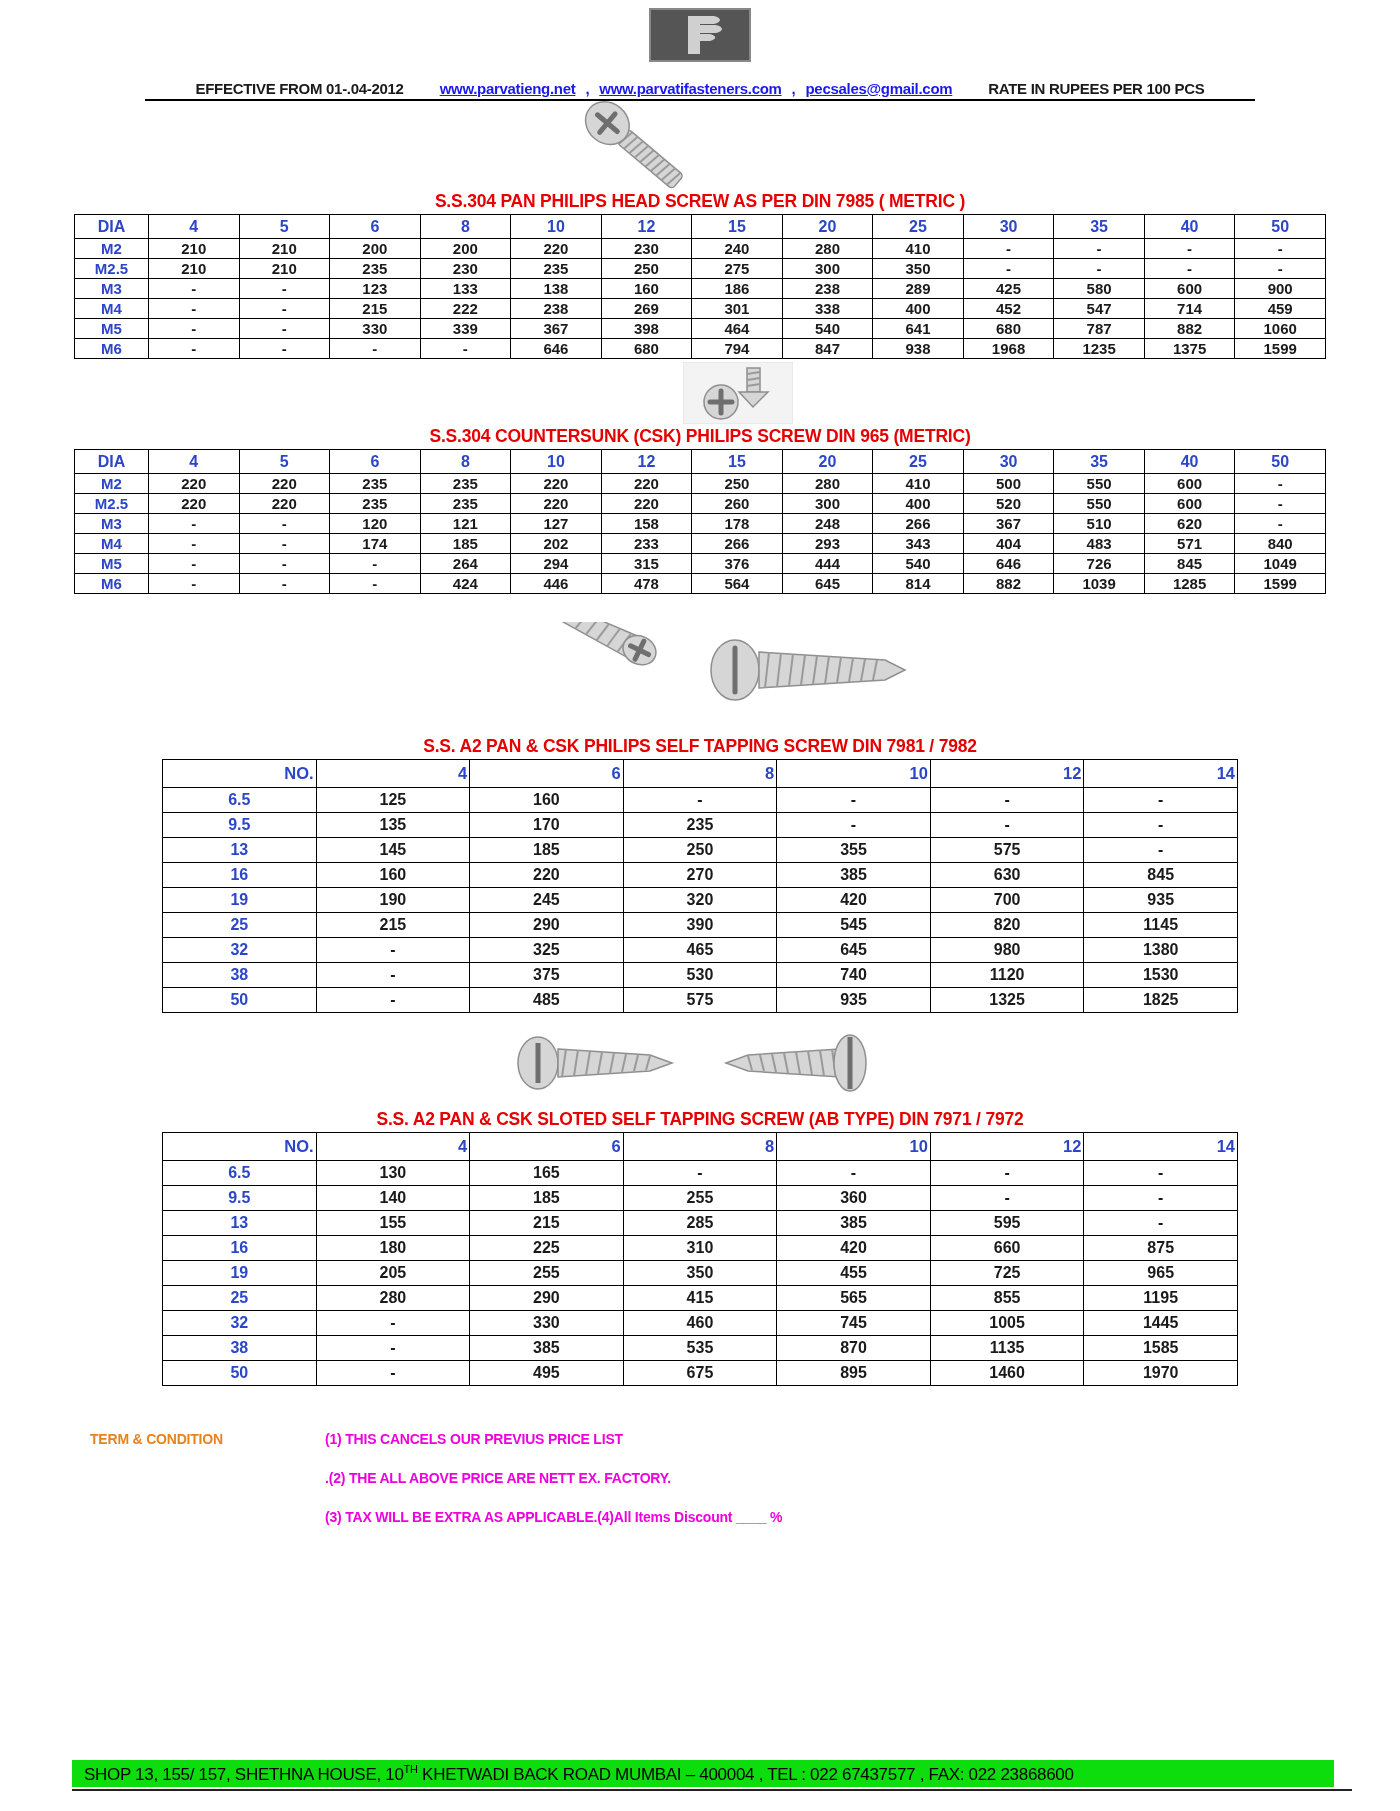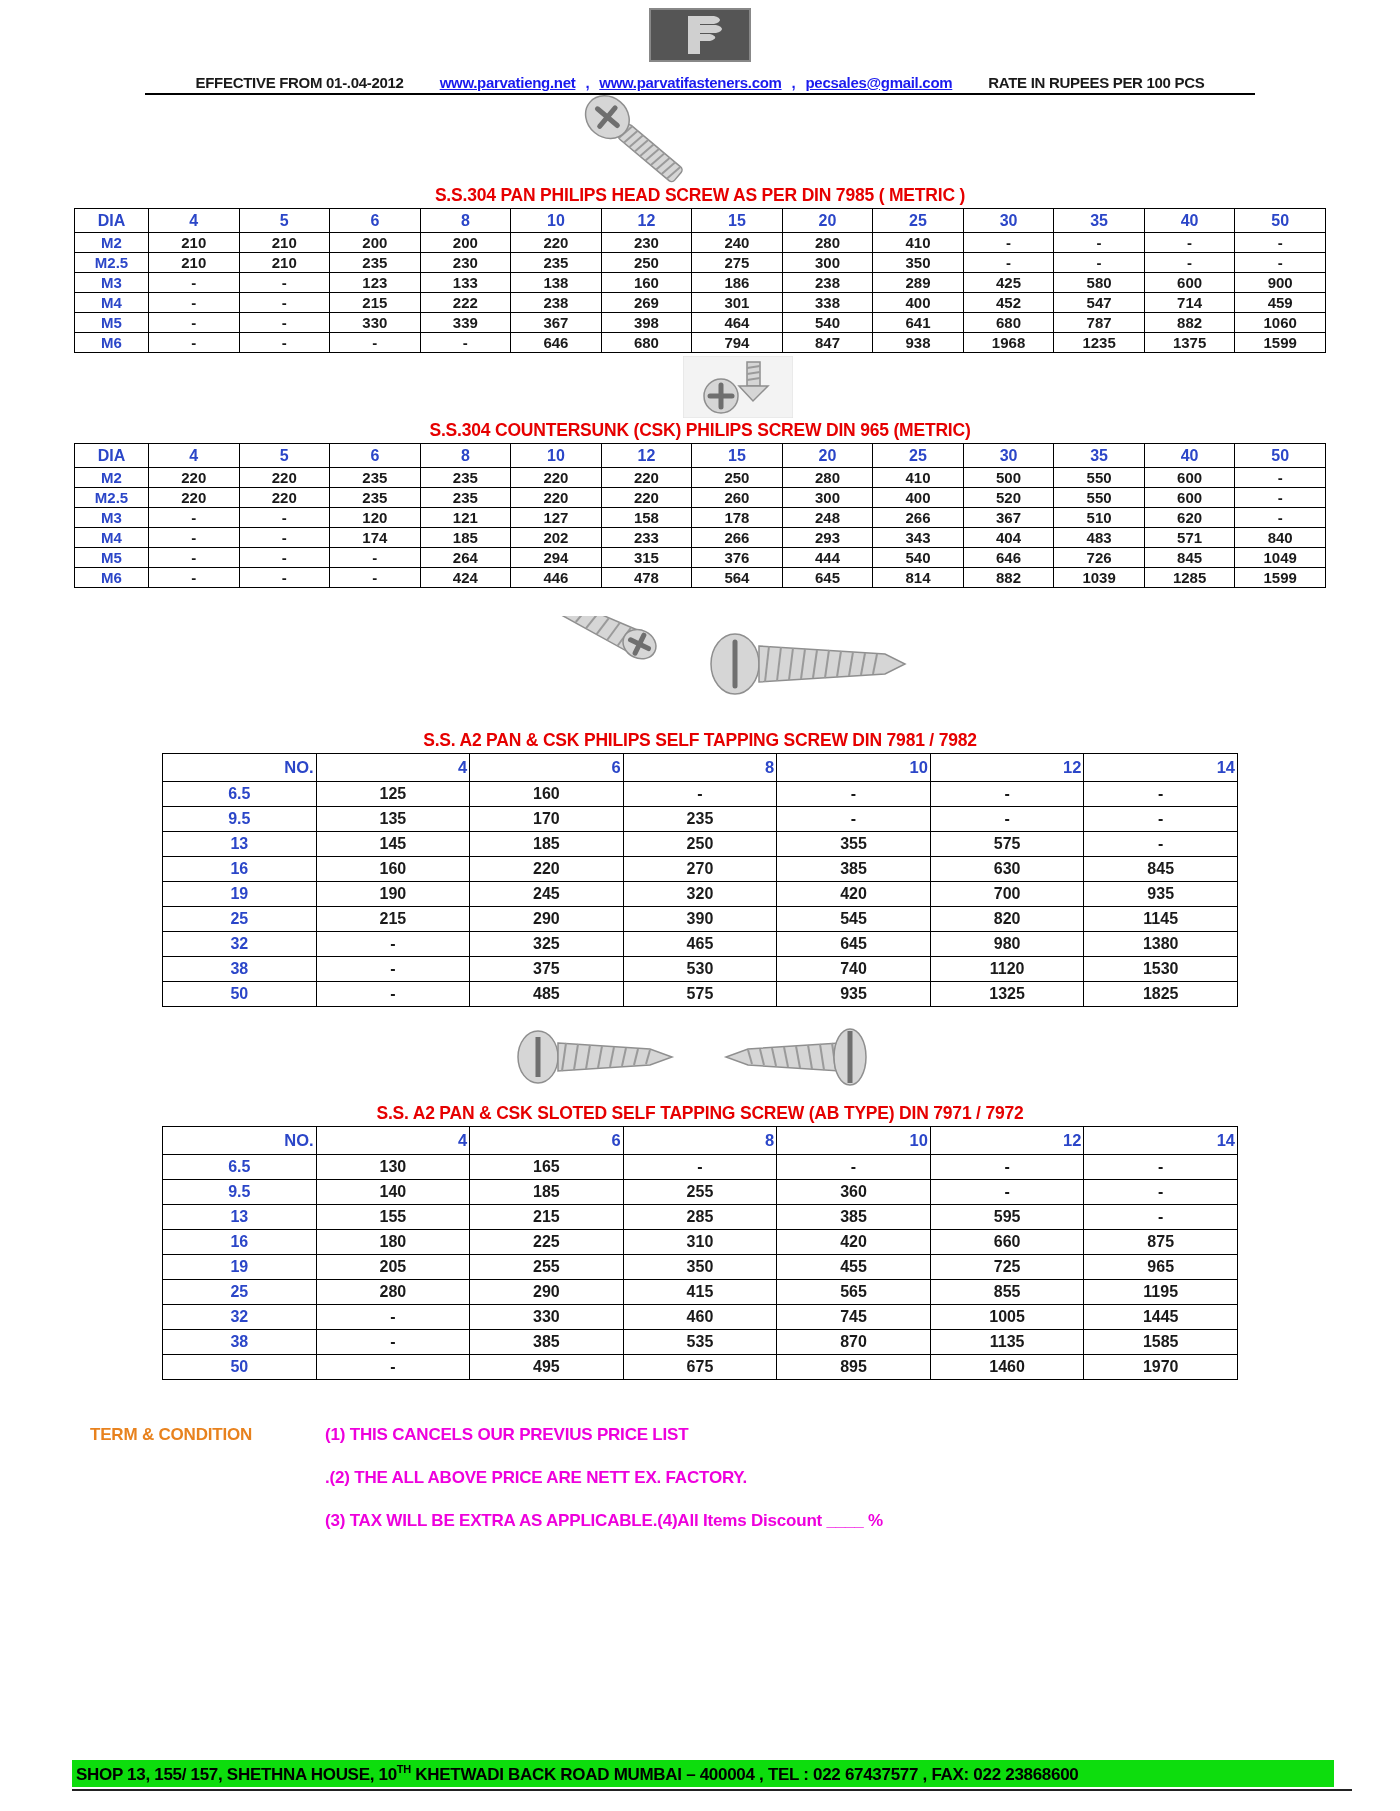--- a/index.html
+++ b/index.html
@@ -13,21 +13,21 @@
   }
   *{box-sizing:border-box;}
   body{margin:0;background:#fff;font-family:"Liberation Sans",sans-serif;}
   .page{position:relative;width:1400px;height:1811px;background:#fff;overflow:hidden;}
 
   
   .logo{width:102px;height:54px;margin:8px auto 0;background:#555;border:2px solid #888;
         display:flex;align-items:center;justify-content:center;}
 
   
-  .hdr{width:1110px;margin:12px auto 0;display:flex;align-items:baseline;justify-content:center;
+  .hdr{width:1110px;margin:18px auto 0;display:flex;align-items:baseline;justify-content:center;
        gap:10px;border-bottom:2px solid #000;padding-bottom:2px;
        font-size:15px;font-weight:bold;letter-spacing:-0.3px;color:var(--text-black);white-space:nowrap;}
   .hdr .lnk{color:var(--link-blue);text-decoration:underline;cursor:pointer;}
   .hdr .sep{color:var(--link-blue);}
   .hdr .date{margin-right:26px;}
   .hdr .rate{margin-left:26px;}
 
   
   .photo{display:flex;justify-content:center;}
   .ph-box{background:#f4f4f4;}
@@ -44,28 +44,28 @@
   td.rl{color:var(--head-blue);}
   .metric-table{width:1252px;font-size:15px;}
   .metric-table th{height:24px;font-size:16px;}
   .metric-table td{height:20px;}
   .metric-table th:first-child{width:74px;}
   .tap-table{width:1076px;font-size:16px;}
   .tap-table th{height:28px;font-size:16.5px;text-align:right;}
   .tap-table td{height:25px;}
 
   
-  .terms{display:flex;margin:45px 0 0 90px;font-weight:bold;font-size:17px;letter-spacing:-0.2px;}
+  .terms{display:flex;margin:45px 0 0 90px;font-weight:bold;font-size:14px;letter-spacing:-0.2px;}
   .terms .t-label{color:var(--term-orange);width:195px;flex:none;}
   .terms .t-lines{color:var(--term-magenta);display:flex;flex-direction:column;gap:23px;margin-left:40px;}
 
   
   .footer{position:absolute;left:72px;top:1760px;width:1262px;}
-  .footer .bar{background:var(--footer-green);color:#000;font-weight:bold;font-size:17px;
-               letter-spacing:-0.3px;padding:3px 4px 2px;white-space:nowrap;}
+  .footer .bar{background:var(--footer-green);color:#000;font-weight:normal;font-size:17px;
+               letter-spacing:-0.3px;padding:3px 12px 2px;white-space:nowrap;}
   .footer .bar sup{font-size:11px;}
   .footer .rule{height:2px;background:#222;width:1280px;margin-top:2px;}
 
   svg .metal{fill:#d6d6d6;stroke:#8f8f8f;stroke-width:1.5;}
   svg .thread{stroke:#9a9a9a;stroke-width:2;fill:none;}
   svg .cross{stroke:#6f6f6f;stroke-width:5;stroke-linecap:round;}
 </style>
 </head>
 <body>
 

